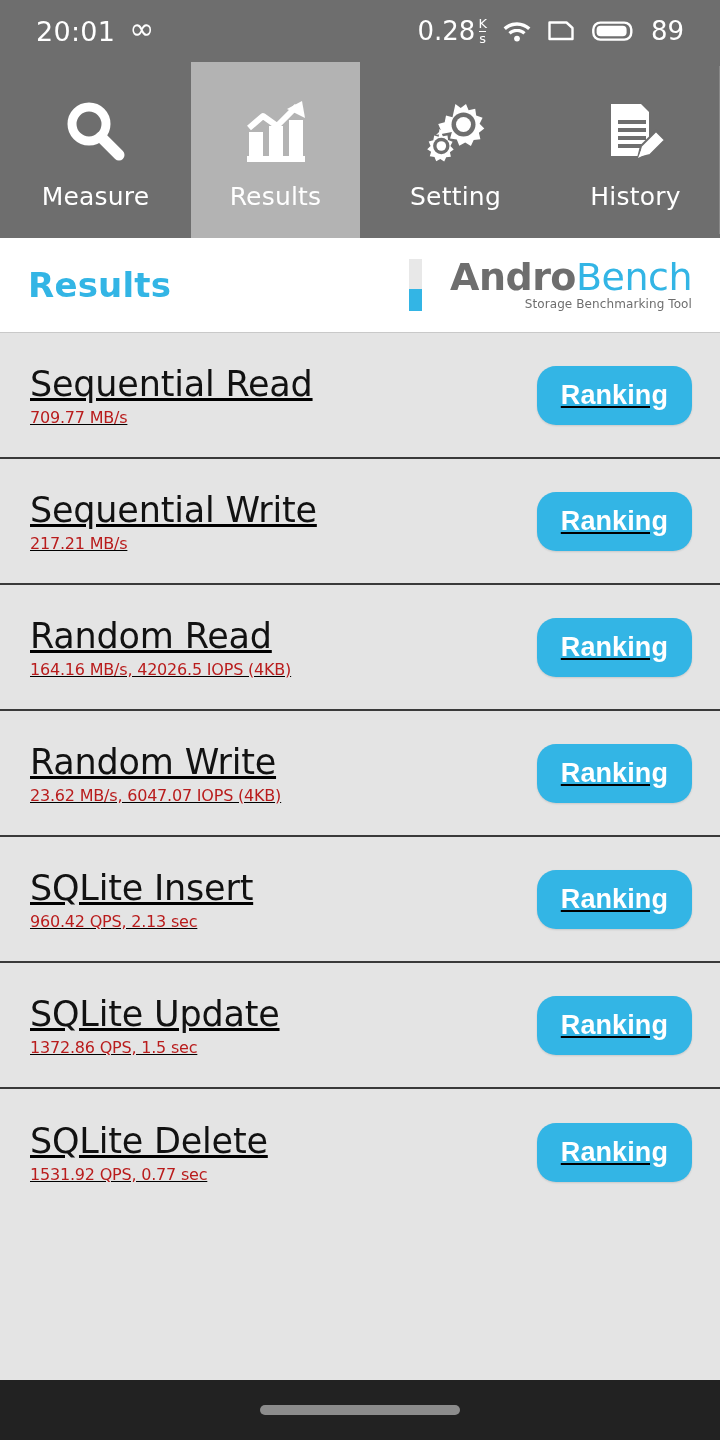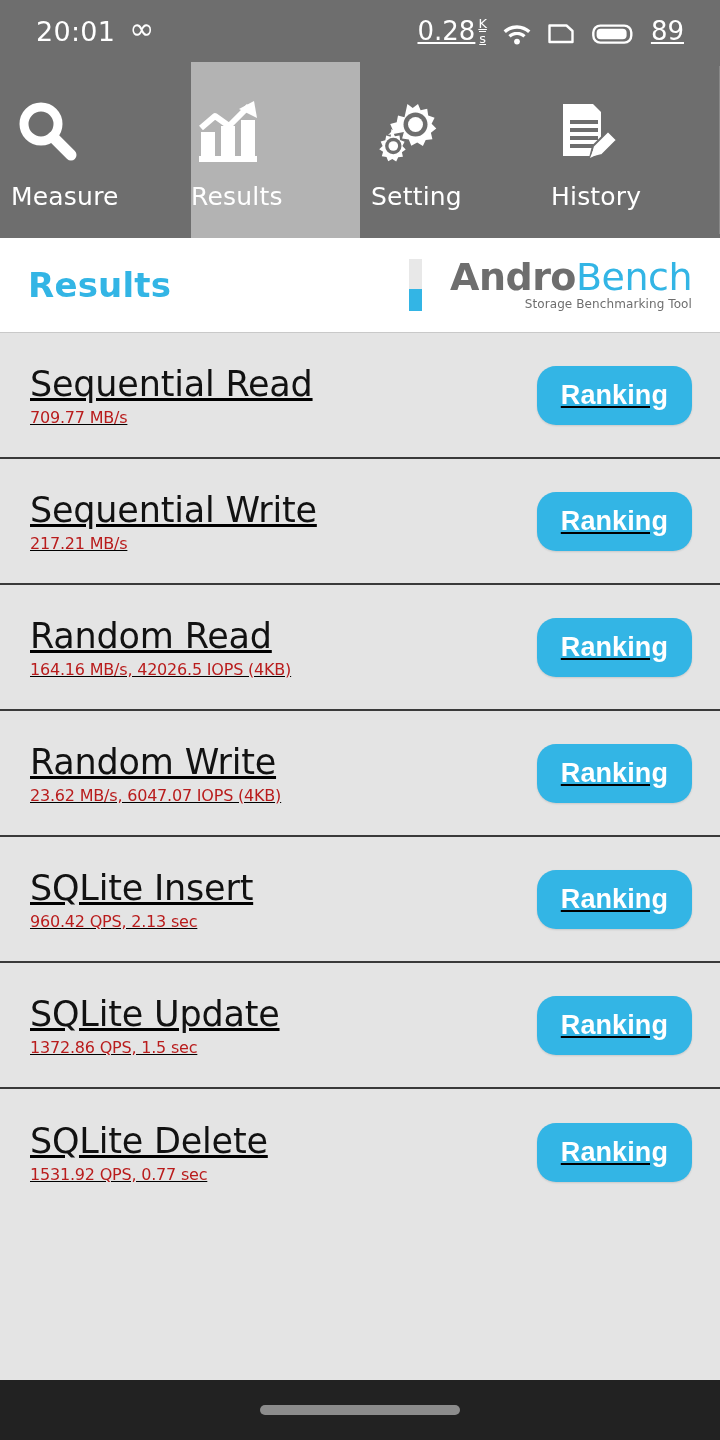--- a/index.html
+++ b/index.html
@@ -13,36 +13,36 @@
 
   
   .statusbar {
     height:62px; background:#6e6e6e;
     display:flex; align-items:center; justify-content:space-between;
     padding:0 36px; color:#ffffff;
   }
   .status-left { display:flex; align-items:center; gap:14px; }
   .clock { font-size:27px; font-weight:400; letter-spacing:0.3px; }
   .infinity-ico { font-size:30px; line-height:1; transform:translateY(-2px); }
-  .status-right { display:flex; align-items:flex-end; gap:15px;text-decoration:underline; }
+  .status-right { display:flex; align-items:center; gap:15px; }
   .netspeed { display:flex; align-items:flex-start; font-size:26px; }
   .netspeed .unit {
     font-size:13px; line-height:1.05; margin-left:3px; transform:translateY(1px);
     display:flex; flex-direction:column; align-items:center;
   }
   .netspeed .unit .u-num { display:block; }
   .netspeed .unit .u-den { display:block; border-top:1.5px solid #fff; padding-top:0px; }
   .ico-svg { display:block; }
   .batt-num { font-size:26px; margin-left:2px; }
 
   
   .tabbar { height:176px; background:#6e6e6e; display:flex; }
   .tab {
     flex:1; display:flex; flex-direction:column;
-    align-items:flex-start; justify-content:center; gap:6px;
+    align-items:center; justify-content:center; gap:6px;
     position:relative;
     margin-left:11px;
   }
   .tab.active { background:#b3b3b3; }
   .tab .tab-icon { height:86px; display:flex; align-items:center; justify-content:center; }
   .tab .tab-label {
     font-size:25px; color:#ffffff; font-weight:400; letter-spacing:0.2px;
   }
   .tab.divider-right::after {
     content:""; position:absolute; right:0; top:4px; bottom:4px;

